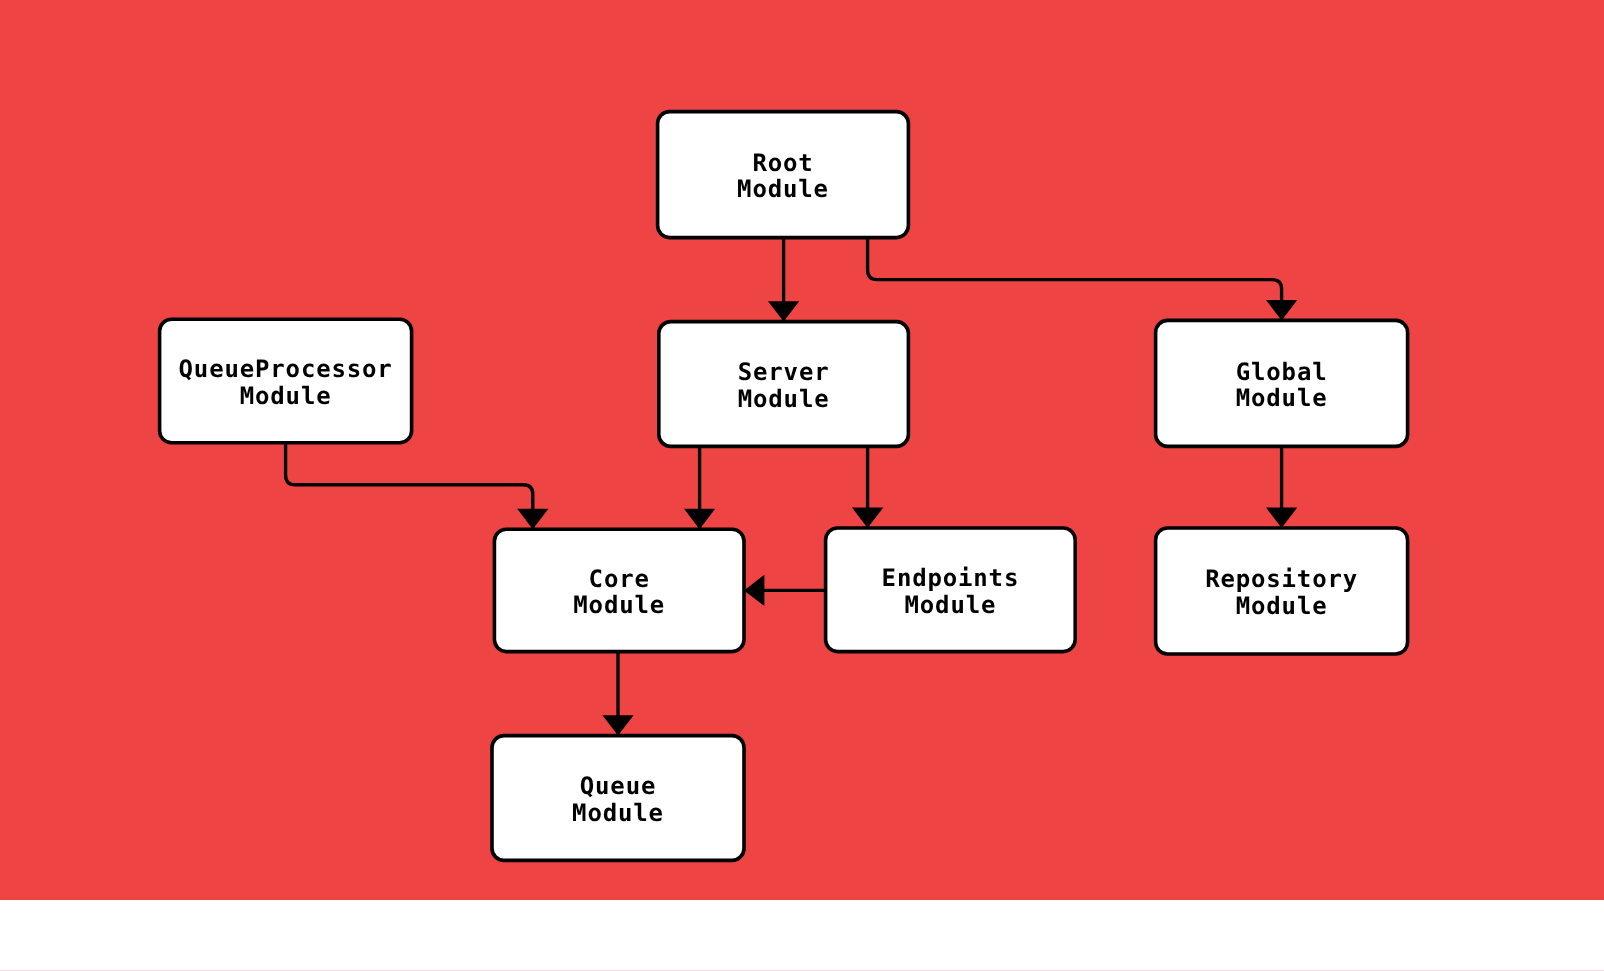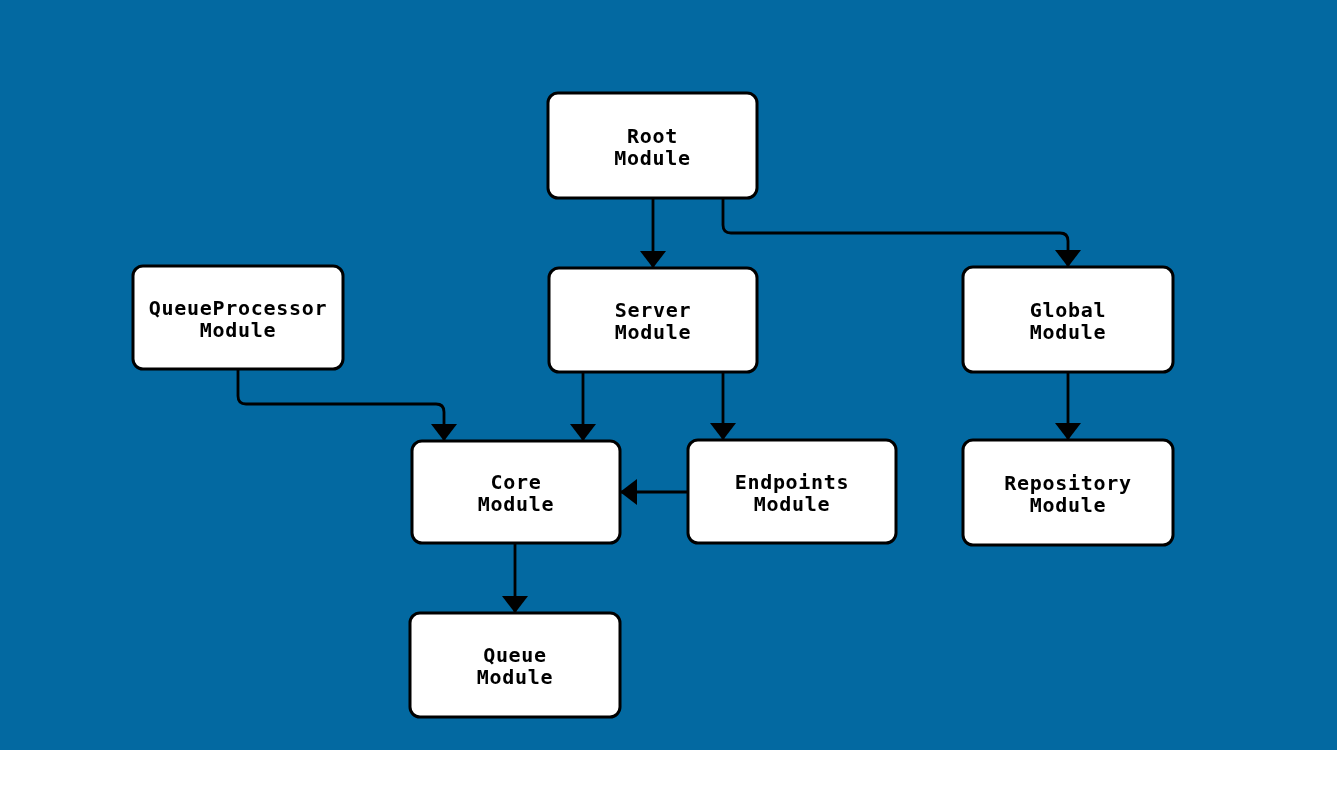--- a/index.html
+++ b/index.html
@@ -5,21 +5,21 @@
   html, body {
     margin: 0;
     padding: 0;
     background: #ffffff;
     font-family: "DejaVu Sans Mono", monospace;
   }
   .canvas {
     position: relative;
     width: 1337px;
     height: 750px;
-    background: #0369a1;
+    background: #ef4444;
     overflow: hidden;
   }
   svg { display: block; }
   .edge-path {
     fill: none;
     stroke-linecap: square;
   }
   .node-rect {
     stroke-linejoin: round;
   }

